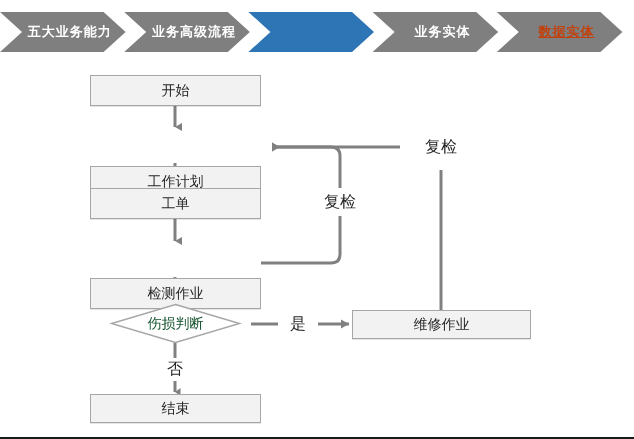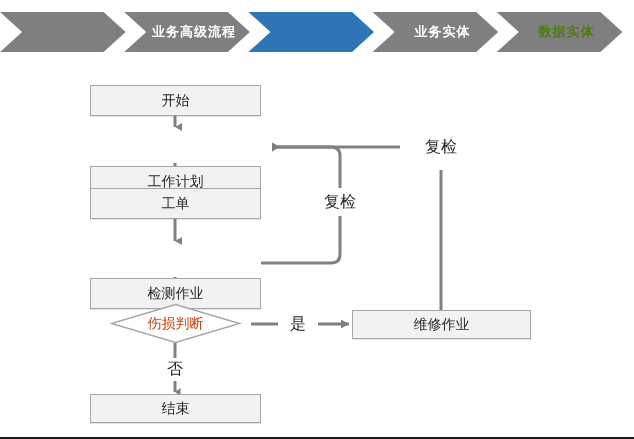--- a/index.html
+++ b/index.html
@@ -79,21 +79,21 @@
   .diamond-label {
     position: absolute;
     left: 0;
     top: 0;
     width: 100%;
     height: 100%;
     display: flex;
     align-items: center;
     justify-content: center;
     font-size: 14px;
-    color: #c2410c;
+    color: #14532d;
     white-space: nowrap;
   }
   .edge-label {
     position: absolute;
     font-size: 16px;
     color: #262626;
     white-space: nowrap;
     display: flex;
     align-items: center;
     justify-content: center;
@@ -114,27 +114,30 @@
 
   <div id="breadcrumb">
     <svg class="wires" width="634" height="52" style="height:52px;top:0;">
       <polygon id="chev-shape-0" points="0.0,0.0 103.6,0.0 125.6,20.0 103.6,40.0 0.0,40.0 22.0,20.0" fill="#7f7f7f"></polygon>
       <polygon id="chev-shape-1" points="124.2,0.0 227.8,0.0 249.8,20.0 227.8,40.0 124.2,40.0 146.2,20.0" fill="#7f7f7f"></polygon>
       <polygon id="chev-shape-2" points="248.4,0.0 352.0,0.0 374.0,20.0 352.0,40.0 248.4,40.0 270.4,20.0" fill="#2e75b6"></polygon>
       <polygon id="chev-shape-3" points="372.6,0.0 476.2,0.0 498.2,20.0 476.2,40.0 372.6,40.0 394.6,20.0" fill="#7f7f7f"></polygon>
       <polygon id="chev-shape-4" points="496.8,0.0 600.4,0.0 622.4,20.0 600.4,40.0 496.8,40.0 518.8,20.0" fill="#7f7f7f"></polygon>
     </svg>
 
+    <div class="chev" id="chev-0" style="left: 0px; width: 125.6px; color: rgb(255, 255, 255);">
+      <span class="chev-label">五大业务能力</span>
+    </div>
     <div class="chev" id="chev-1" style="left: 124.2px; width: 125.6px; color: rgb(255, 255, 255);">
       <span class="chev-label">业务高级流程</span>
     </div>
     <div class="chev" id="chev-3" style="left: 372.6px; width: 125.6px; color: rgb(255, 255, 255);">
       <span class="chev-label">业务实体</span>
     </div>
-    <div class="chev" id="chev-4" style="left: 496.8px; width: 125.6px; color: #4d7c0f;">
+    <div class="chev" id="chev-4" style="left: 496.8px; width: 125.6px; color: #c2410c; text-decoration: underline;">
       <span class="chev-label">数据实体</span>
     </div>
   </div>
 
   <div id="flow">
 
     <svg class="wires">
       <defs>
         <marker id="arrowDown" markerWidth="10" markerHeight="10" refX="5" refY="8" orient="auto" markerUnits="userSpaceOnUse">
           <path d="M1,1 L5,8 L9,1 Z" fill="#808080"></path>
@@ -164,21 +167,21 @@
       <line x1="441" y1="310" x2="441" y2="170" stroke="#808080" stroke-width="3"></line>
       <line x1="400" y1="147" x2="272" y2="147" stroke="#808080" stroke-width="3" marker-end="url(#arrowLeft)"></line>
 
       <line x1="251" y1="324" x2="278" y2="324" stroke="#808080" stroke-width="3"></line>
       <line x1="318" y1="324" x2="349" y2="324" stroke="#808080" stroke-width="3" marker-end="url(#arrowRight)"></line>
 
       <line x1="175" y1="343" x2="175" y2="358" stroke="#808080" stroke-width="3"></line>
       <line x1="175" y1="381" x2="175" y2="392" stroke="#808080" stroke-width="3" marker-end="url(#arrowDownSm)"></line>
     </svg>
 
-    <div class="node box" style="left:90px; top:85px; width:171px; height:31px;">
+    <div class="node box" style="left:90px; top:75px; width:171px; height:31px;">
       <span>开始</span>
     </div>
 
     <div class="node box" style="left:90px; top:132px; width:171px; height:31px;margin-top:34px;">
       <span>工作计划</span>
     </div>
 
     <div class="node box" style="left:90px; top:188px; width:171px; height:31px;">
       <span>工单</span>
     </div>

